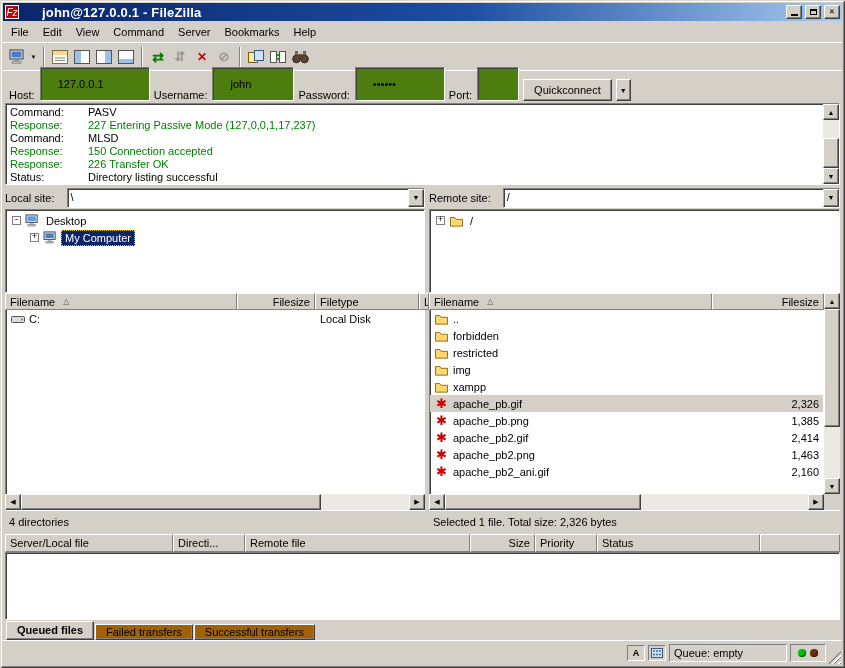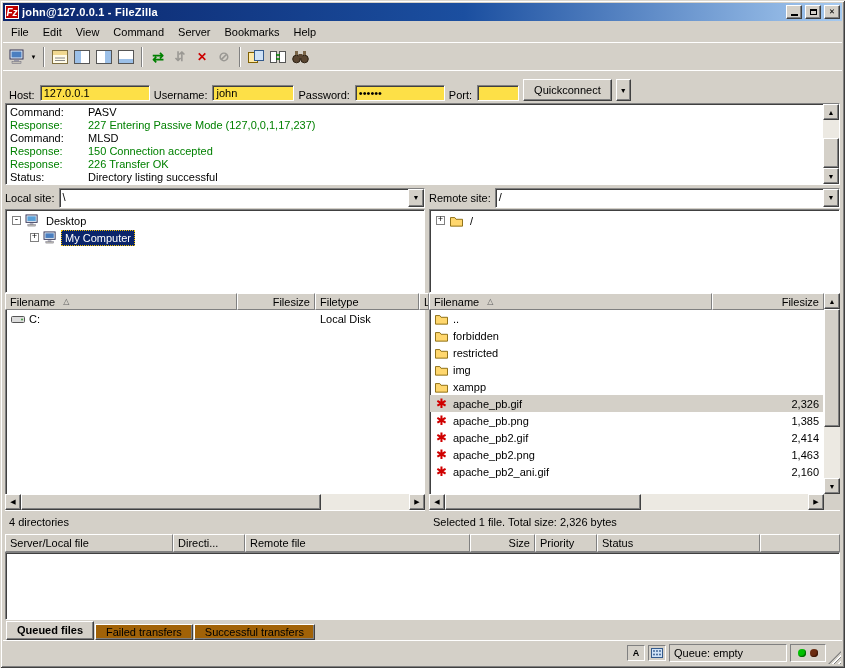--- a/index.html
+++ b/index.html
@@ -9,43 +9,43 @@
     width:845px; height:668px; background:#d4d0c8; position:relative;
     padding:3px; display:flex; flex-direction:column;
     box-shadow: inset 1px 1px 0 #dcd8d0, inset -1px -1px 0 #404040,
                 inset 2px 2px 0 #fff, inset -2px -2px 0 #808080;
   }
   
   .raised { border:1px solid; border-color:#fff #404040 #404040 #fff; box-shadow: inset -1px -1px 0 #808080; background:#d4d0c8; }
   
   .titlebar { height:18px; flex:0 0 18px; background:linear-gradient(90deg,#0a246a 0%,#1b4fa0 55%,#a6caf0 100%);
     display:flex; align-items:center; gap:3px; padding:0 2px; color:#fff; font-weight:bold; }
-  .fzicon { width:14px; height:14px; background:#c00000; color:#fff; font-style:italic; font-weight:bold;
+  .fzicon { width:14px; height:14px; background:#c00000; color:#fff; font-style:italic; font-weight:normal;
     font-size:10px; display:flex; align-items:center; justify-content:center; border:1px solid #fff; }
-  .title-text { flex:1; white-space:nowrap; overflow:hidden; font-size:11px; letter-spacing:.2px; }
+  .title-text { flex:1; white-space:nowrap; overflow:hidden; font-size:13px; letter-spacing:.2px;margin-left:20px; }
   .tb-btn { width:16px; height:14px; font-size:9px; line-height:1; display:flex; align-items:center; justify-content:center; color:#000; }
   .tb-btn .mini { font-family:"Liberation Mono",monospace; }
   .btn-max-glyph { width:7px; height:6px; border:1px solid #000; border-top-width:2px; }
   .btn-min-glyph { width:7px; height:2px; border-bottom:2px solid #000; margin-top:5px; }
   
   .menubar { height:21px; flex:0 0 21px; display:flex; align-items:center; padding-left:1px; }
   .menu-item { padding:3px 7px; cursor:default; }
   .toolbar { height:28px; flex:0 0 28px; display:flex; align-items:center; padding:1px 3px; border-top:1px solid #fff; }
   .ticon { width:22px; height:22px; display:flex; align-items:center; justify-content:center; border:1px solid transparent; }
   .tool-sep { width:2px; height:20px; border-left:1px solid #808080; border-right:1px solid #fff; margin:0 4px; }
   .drop-arrow { width:11px; height:22px; display:flex; align-items:center; justify-content:center; font-size:6px; }
   .dim { opacity:.45; }
   .glyph-green { color:#008000; font-weight:bold; font-size:14px; }
   .glyph-red { color:#cc0000; font-weight:bold; font-size:12px; }
   .glyph-gray { color:#555; font-weight:bold; font-size:13px; }
   
   .quickbar { height:31px; flex:0 0 31px; display:flex; align-items:flex-end; gap:4px; padding:0 6px; border-top:1px solid #fff; }
   .quickbar label { margin-right:1px; }
-  .field { height:16px; font-family:"Liberation Sans",sans-serif; font-size:11px; padding:2px 3px; outline:none;
-    border:1px solid; border-color:#808080 #fff #fff #808080; box-shadow: inset 1px 1px 0 #404040; background:#fde047; }
+  .field { height:34px; font-family:"Liberation Sans",sans-serif; font-size:11px; padding:2px 17px; outline:none;
+    border:1px solid; border-color:#808080 #fff #fff #808080; box-shadow: inset 1px 1px 0 #404040; background:#4d7c0f; }
   .w-host{width:110px;} .w-user{width:82px;} .w-pass{width:90px;} .w-port{width:42px;}
   .qc-btn { height:22px; padding:5px 10px; font-size:11px; cursor:default; display:flex; align-items:center; }
   .qc-drop { width:15px; height:22px; display:flex; align-items:center; justify-content:center; font-size:7px; }
   
   .log-wrap { flex:0 0 82px; margin:2px 2px 1px 2px; position:relative; background:#fff; overflow:hidden;
     border:1px solid; border-color:#808080 #fff #fff #808080; box-shadow: inset 1px 1px 0 #404040; }
   .log-lines { padding:2px 20px 2px 4px; }
   .log-line { display:flex; height:13px; line-height:13px; white-space:nowrap; }
   .log-label { width:78px; flex:0 0 78px; }
   .green { color:#008000; }
@@ -55,21 +55,21 @@
   .sb-btn { width:16px; height:16px; flex:0 0 16px; display:flex; align-items:center; justify-content:center; font-size:7px; color:#000; }
   .sb-thumb-v { width:16px; background:#d4d0c8; }
   .sb-thumb-h { height:16px; background:#d4d0c8; }
   .vscroll-abs { position:absolute; top:0; right:0; bottom:0; }
   
   .main { flex:1; display:flex; padding:0 2px; min-height:0; }
   .pane { display:flex; flex-direction:column; min-width:0; }
   .pane-left { width:420px; flex:0 0 420px; }
   .v-splitter { width:4px; flex:0 0 4px; }
   .pane-right { flex:1; }
-  .site-row { height:23px; flex:0 0 23px; display:flex; align-items:center; gap:4px; padding:1px 0; }
+  .site-row { height:23px; flex:0 0 23px; display:flex; align-items:center; gap:12px; padding:1px 0; }
   .combo { flex:1; height:20px; display:flex; background:#fff;
     border:1px solid; border-color:#808080 #fff #fff #808080; box-shadow: inset 1px 1px 0 #404040; }
   .combo-text { flex:1; padding:2px 3px; white-space:nowrap; overflow:hidden; }
   .combo-btn { width:16px; display:flex; align-items:center; justify-content:center; font-size:7px; }
   .tree { flex:0 0 84px; background:#fff; overflow:hidden; padding:2px 0;
     border:1px solid; border-color:#808080 #fff #fff #808080; box-shadow: inset 1px 1px 0 #404040; }
   .tree-row { display:flex; align-items:center; height:17px; white-space:nowrap; }
   .expander { width:9px; height:9px; flex:0 0 9px; border:1px solid #808080; background:#fff; color:#000;
     font-size:9px; line-height:7px; text-align:center; margin-right:4px; font-family:"Liberation Mono",monospace; }
   .expander-space { width:9px; flex:0 0 9px; margin-right:4px; }

